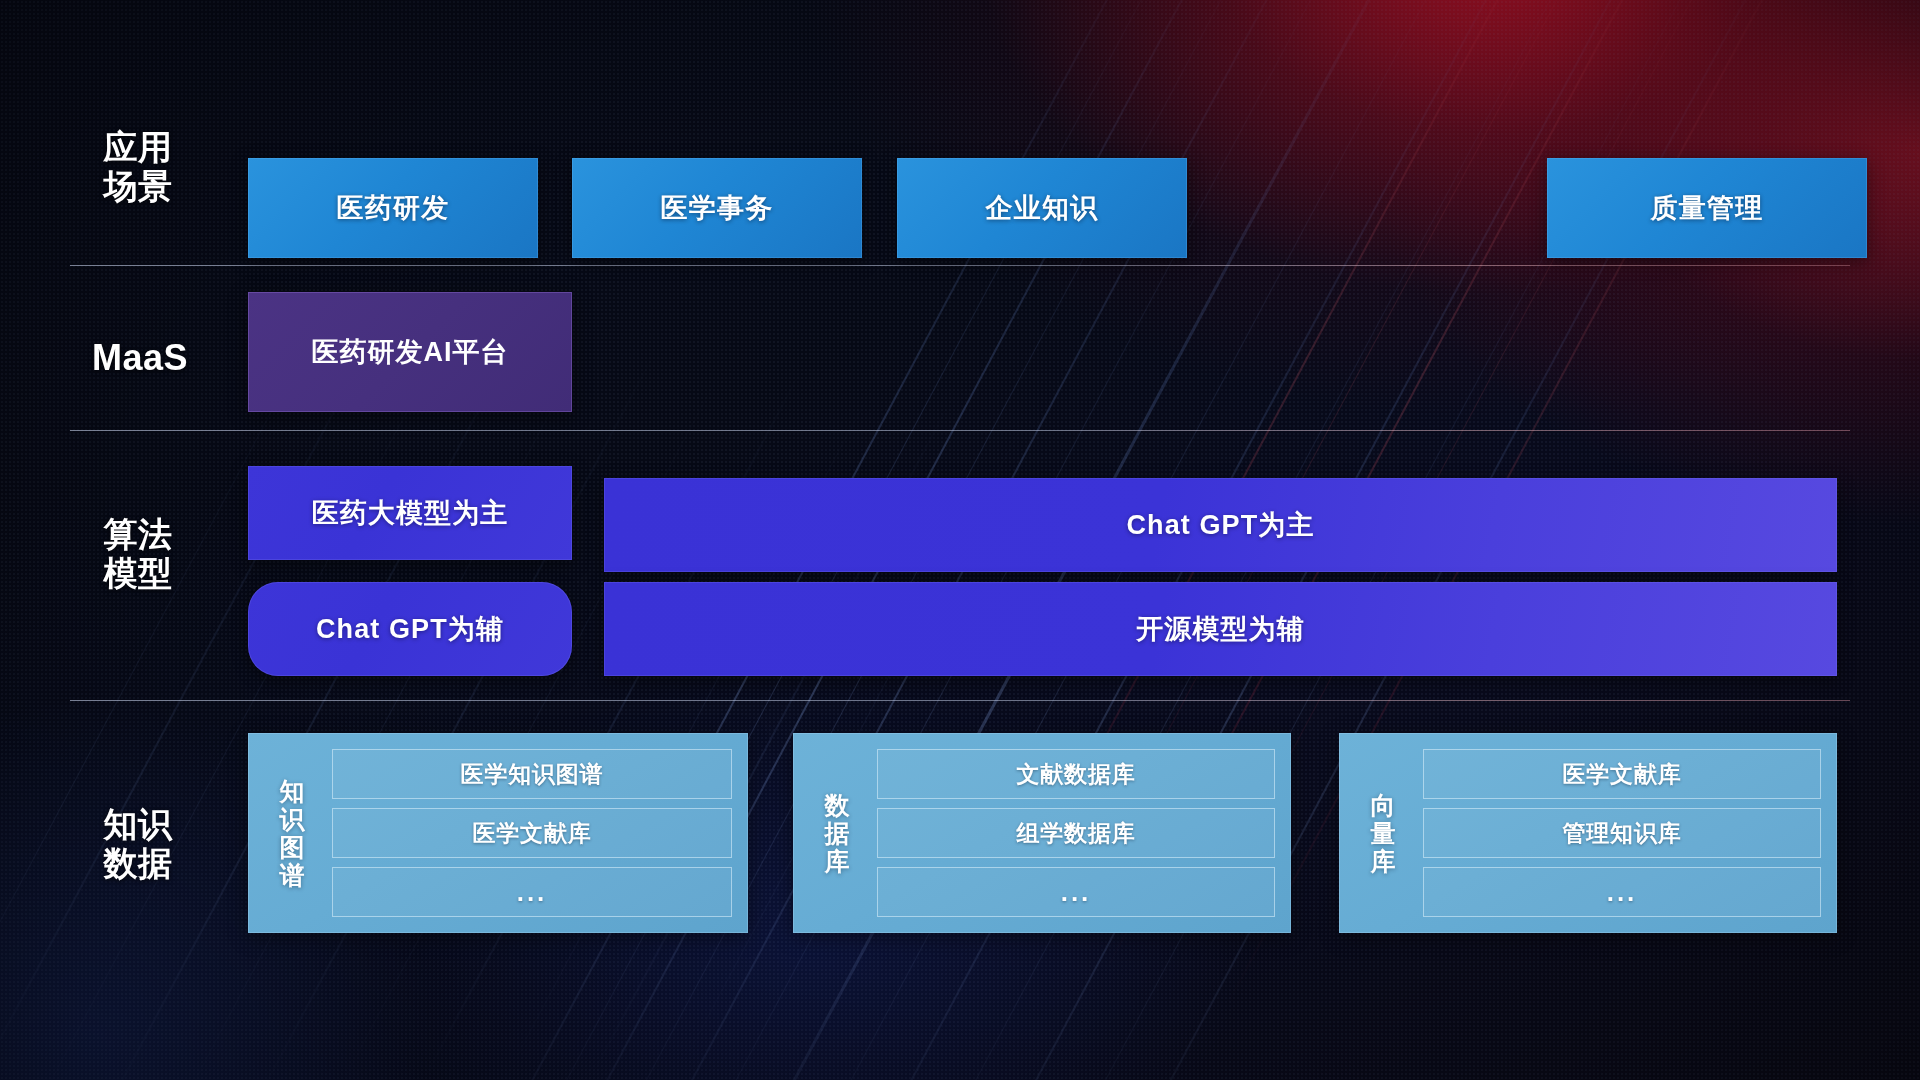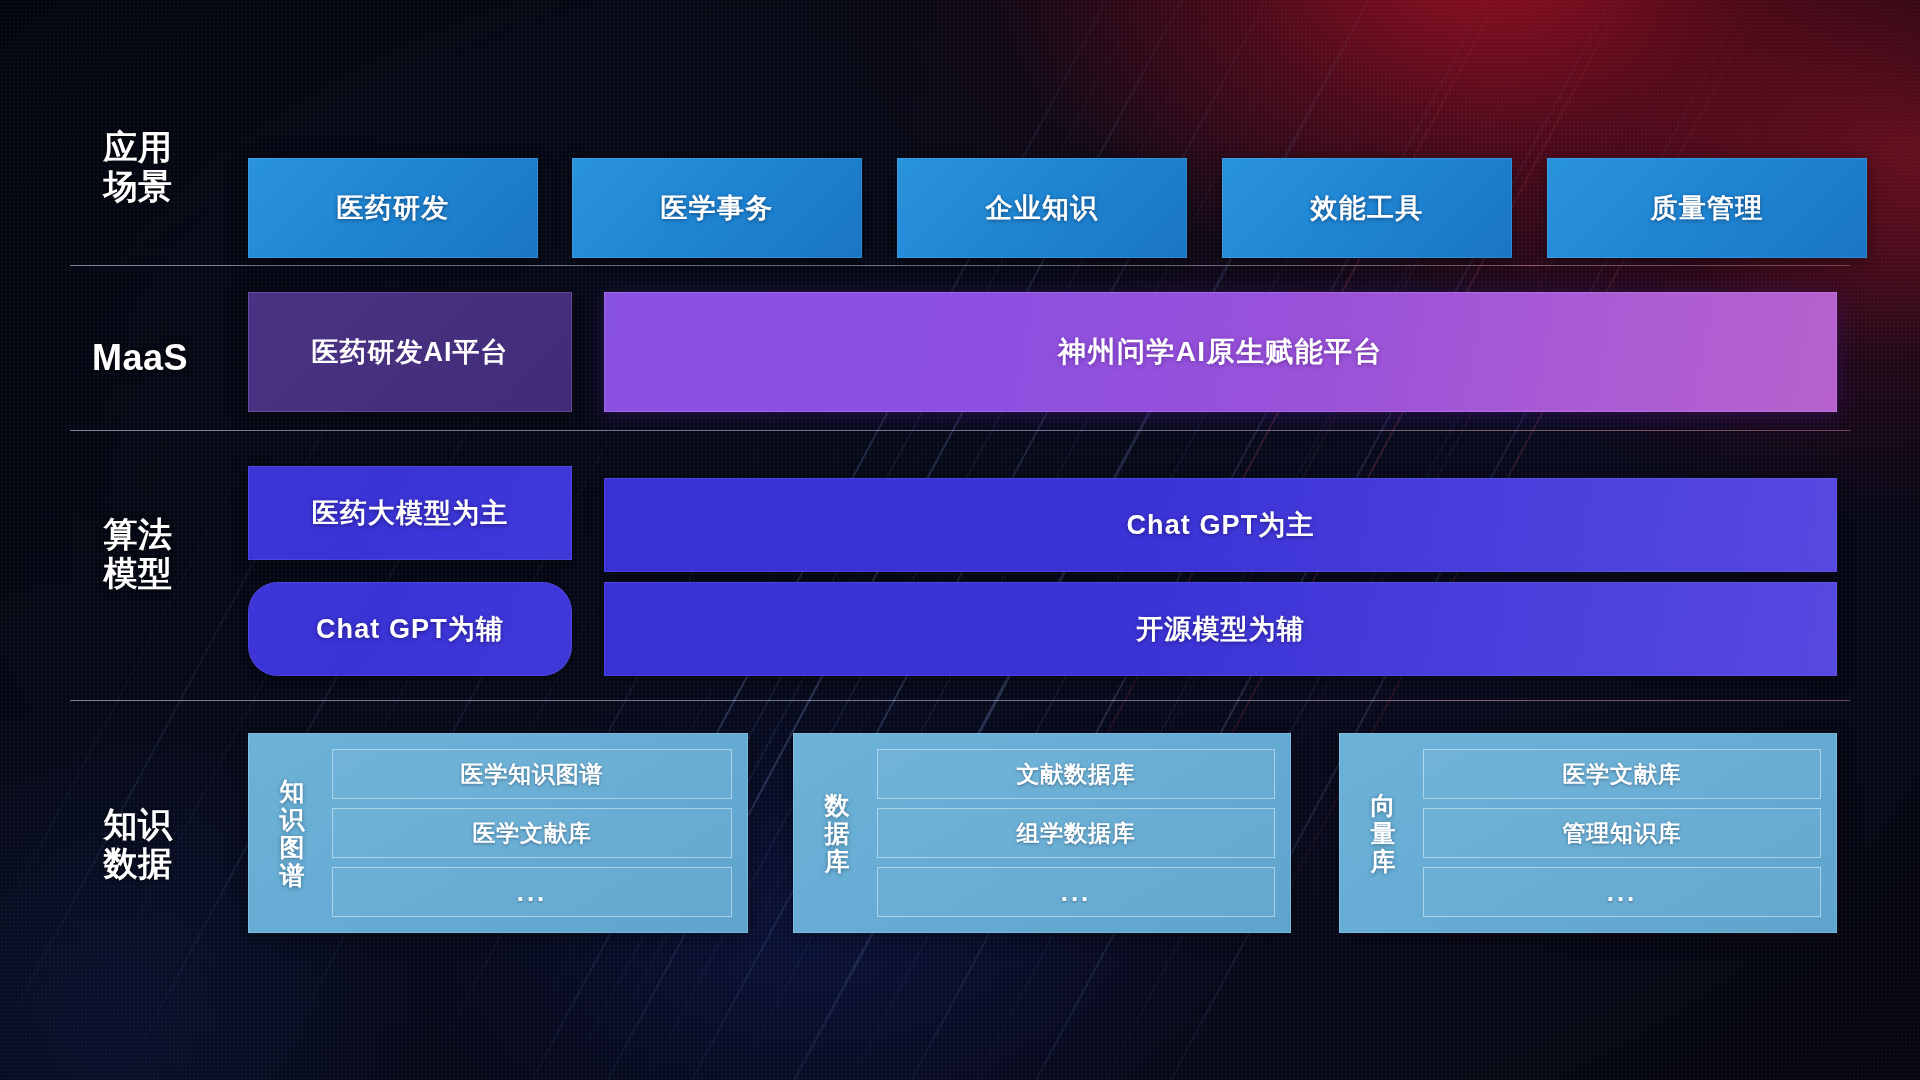--- a/index.html
+++ b/index.html
@@ -134,38 +134,32 @@
   <div class="row" style="top:130px;height:100px;margin-top:28px;">
     <div class="appbox" style="left:248px;width:290px;">
       <span>医药研发</span>
       </div>
     <div class="appbox" style="left:897px;width:290px;">
       <span>企业知识</span>
       </div>
     <div class="appbox" style="left:572px;width:290px;">
       <span>医学事务</span>
       </div>
-    <div class="appbox" style="left:1222px;width:290px;">
-      <span>效能工具</span>
-      </div>
     <div class="appbox" style="left:1547px;width:320px;">
       <span>质量管理</span>
       </div>
   </div>
 
   <div class="divider" style="left:70px;right:70px;top:430px;"></div>
   <div class="rowlabel" style="left:70px;top:337px;width:140px;font-size:36px;">
     <div>MaaS</div>
   </div>
   <div class="row" style="top:292px;height:120px;">
     <div class="maas-left" style="left:248px;width:324px;">
       <span>医药研发AI平台</span>
-      </div>
-    <div class="maas-right" style="left:604px;width:1233px;">
-      <span>神州问学AI原生赋能平台</span>
       </div>
   </div>
 
   <div class="divider" style="left:70px;right:70px;top:700px;"></div>
   <div class="rowlabel" style="left:78px;top:515px;width:120px;font-size:34px;">
     <div>算法</div>
     <div>模型</div>
   </div>
   <div class="row" style="top:466px;height:210px;">
     <div class="algobox" style="left:248px;top:0;width:324px;">

